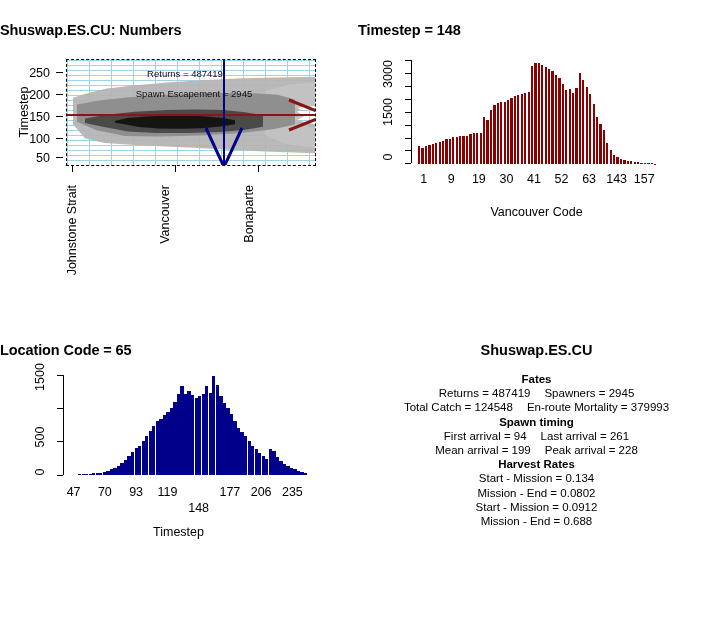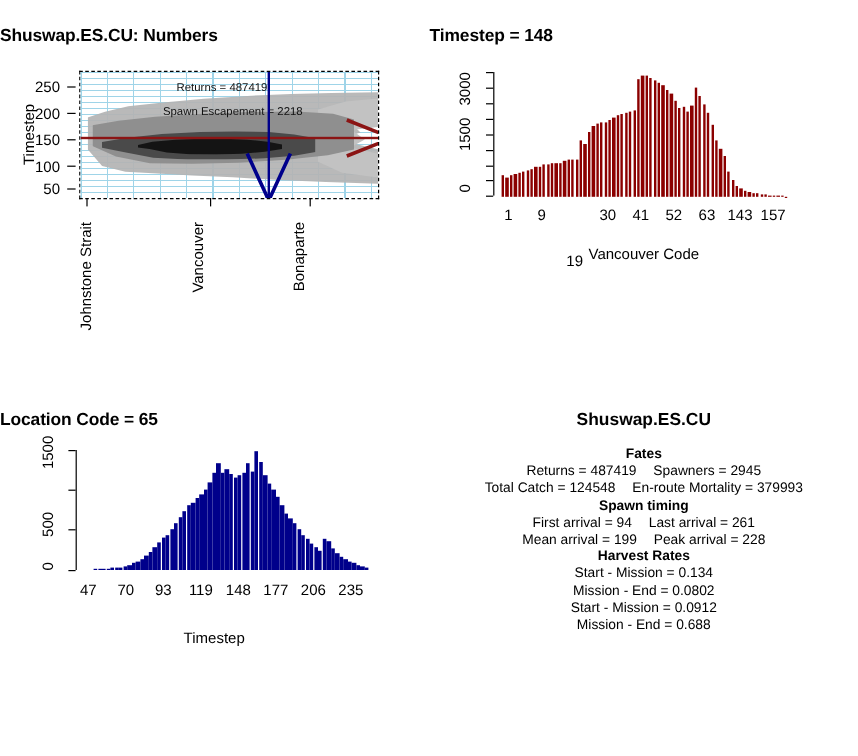--- a/index.html
+++ b/index.html
@@ -220,21 +220,21 @@
     <div id="hm-grid-v"></div>
     <div id="hm-grid-h"></div>
 
     <div class="hm-cloud" id="cloud-outer"></div>
     <div class="hm-cloud" id="cloud-tail"></div>
     <div class="hm-cloud" id="cloud-mid"></div>
     <div class="hm-cloud" id="cloud-core"></div>
     <div class="hm-cloud" id="cloud-hot"></div>
 
     <div class="hm-note" style="left:58px; top:8px;  width:120px;">Returns = 487419</div>
-    <div class="hm-note" style="left:42px; top:28px; width:170px;">Spawn Escapement = 2218</div>
+    <div class="hm-note" style="left:42px; top:28px; width:170px;">Spawn Escapement = 2945</div>
 
     <div id="hm-red-line"></div>
     <svg id="hm-red-arrow" viewBox="0 0 42 38">
       <path d="M2 4 L40 19 L2 34" fill="none" stroke="#8B1414" stroke-width="3"></path>
     </svg>
 
     <div id="hm-blue-line"></div>
     <svg id="hm-blue-arrow" viewBox="0 0 42 44">
       <path d="M3 2 L21 41 L39 2" fill="none" stroke="#00008B" stroke-width="3"></path>
     </svg>
@@ -337,21 +337,21 @@
       <i title="66: 45" style="height: 1.2%; background: rgb(139, 0, 0); margin-right: 1.2px;"></i>
       <i title="67: 36" style="height: 0.96%; background: rgb(139, 0, 0); margin-right: 1.2px;"></i>
       <i title="68: 30" style="height: 0.8%; background: rgb(139, 0, 0); margin-right: 1.2px;"></i>
       <i title="69: 24" style="height: 0.64%; background: rgb(139, 0, 0); margin-right: 1.2px;"></i>
       <i title="70: 18" style="height: 0.48%; background: rgb(139, 0, 0); margin-right: 1.2px;"></i>
     </div>
 
   <div id="xticks-timestep">
       <div class="tick-x" style="left: 47.7778px; top: 172px; width: 36px;">1</div>
       <div class="tick-x" style="left: 75.3333px; top: 172px; width: 36px;">9</div>
-      <div class="tick-x" style="left: 102.889px; top: 172px; width: 36px; margin-top: 39px;">19</div>
+      <div class="tick-x" style="left: 102.889px; top: 172px; width: 36px;">19</div>
       <div class="tick-x" style="left: 130.444px; top: 172px; width: 36px;">30</div>
       <div class="tick-x" style="left: 158px; top: 172px; width: 36px;">41</div>
       <div class="tick-x" style="left: 185.556px; top: 172px; width: 36px;">52</div>
       <div class="tick-x" style="left: 213.111px; top: 172px; width: 36px;">63</div>
       <div class="tick-x" style="left: 240.667px; top: 172px; width: 36px;">143</div>
       <div class="tick-x" style="left: 268.222px; top: 172px; width: 36px;">157</div>
     </div>
 
   <div class="axlabel" style="left:0; top:205px; width:357px;">Vancouver Code</div>
 </div>
@@ -436,21 +436,21 @@
       <i title="233: 70" style="height: 4.16667%; background: rgb(0, 0, 139); margin-right: 0.25px;"></i>
       <i title="236: 50" style="height: 2.97619%; background: rgb(0, 0, 139); margin-right: 0.25px;"></i>
       <i title="239: 35" style="height: 2.08333%; background: rgb(0, 0, 139); margin-right: 0.25px;"></i>
     </div>
 
   <div id="xticks-location">
       <div class="tick-x" style="left: 55.625px; top: 165px; width: 36px;">47</div>
       <div class="tick-x" style="left: 86.875px; top: 165px; width: 36px;">70</div>
       <div class="tick-x" style="left: 118.125px; top: 165px; width: 36px;">93</div>
       <div class="tick-x" style="left: 149.375px; top: 165px; width: 36px;">119</div>
-      <div class="tick-x" style="left: 180.625px; top: 165px; width: 36px;">148</div>
+      <div class="tick-x" style="left: 180.625px; top: 181px; width: 36px;">148</div>
       <div class="tick-x" style="left: 211.875px; top: 165px; width: 36px;">177</div>
       <div class="tick-x" style="left: 243.125px; top: 165px; width: 36px;">206</div>
       <div class="tick-x" style="left: 274.375px; top: 165px; width: 36px;">235</div>
     </div>
 
   <div class="axlabel" style="left:0; top:205px; width:357px;">Timestep</div>
 </div>
 
 <div class="panel" id="panel-summary">
   <div id="summary-title">Shuswap.ES.CU</div>

